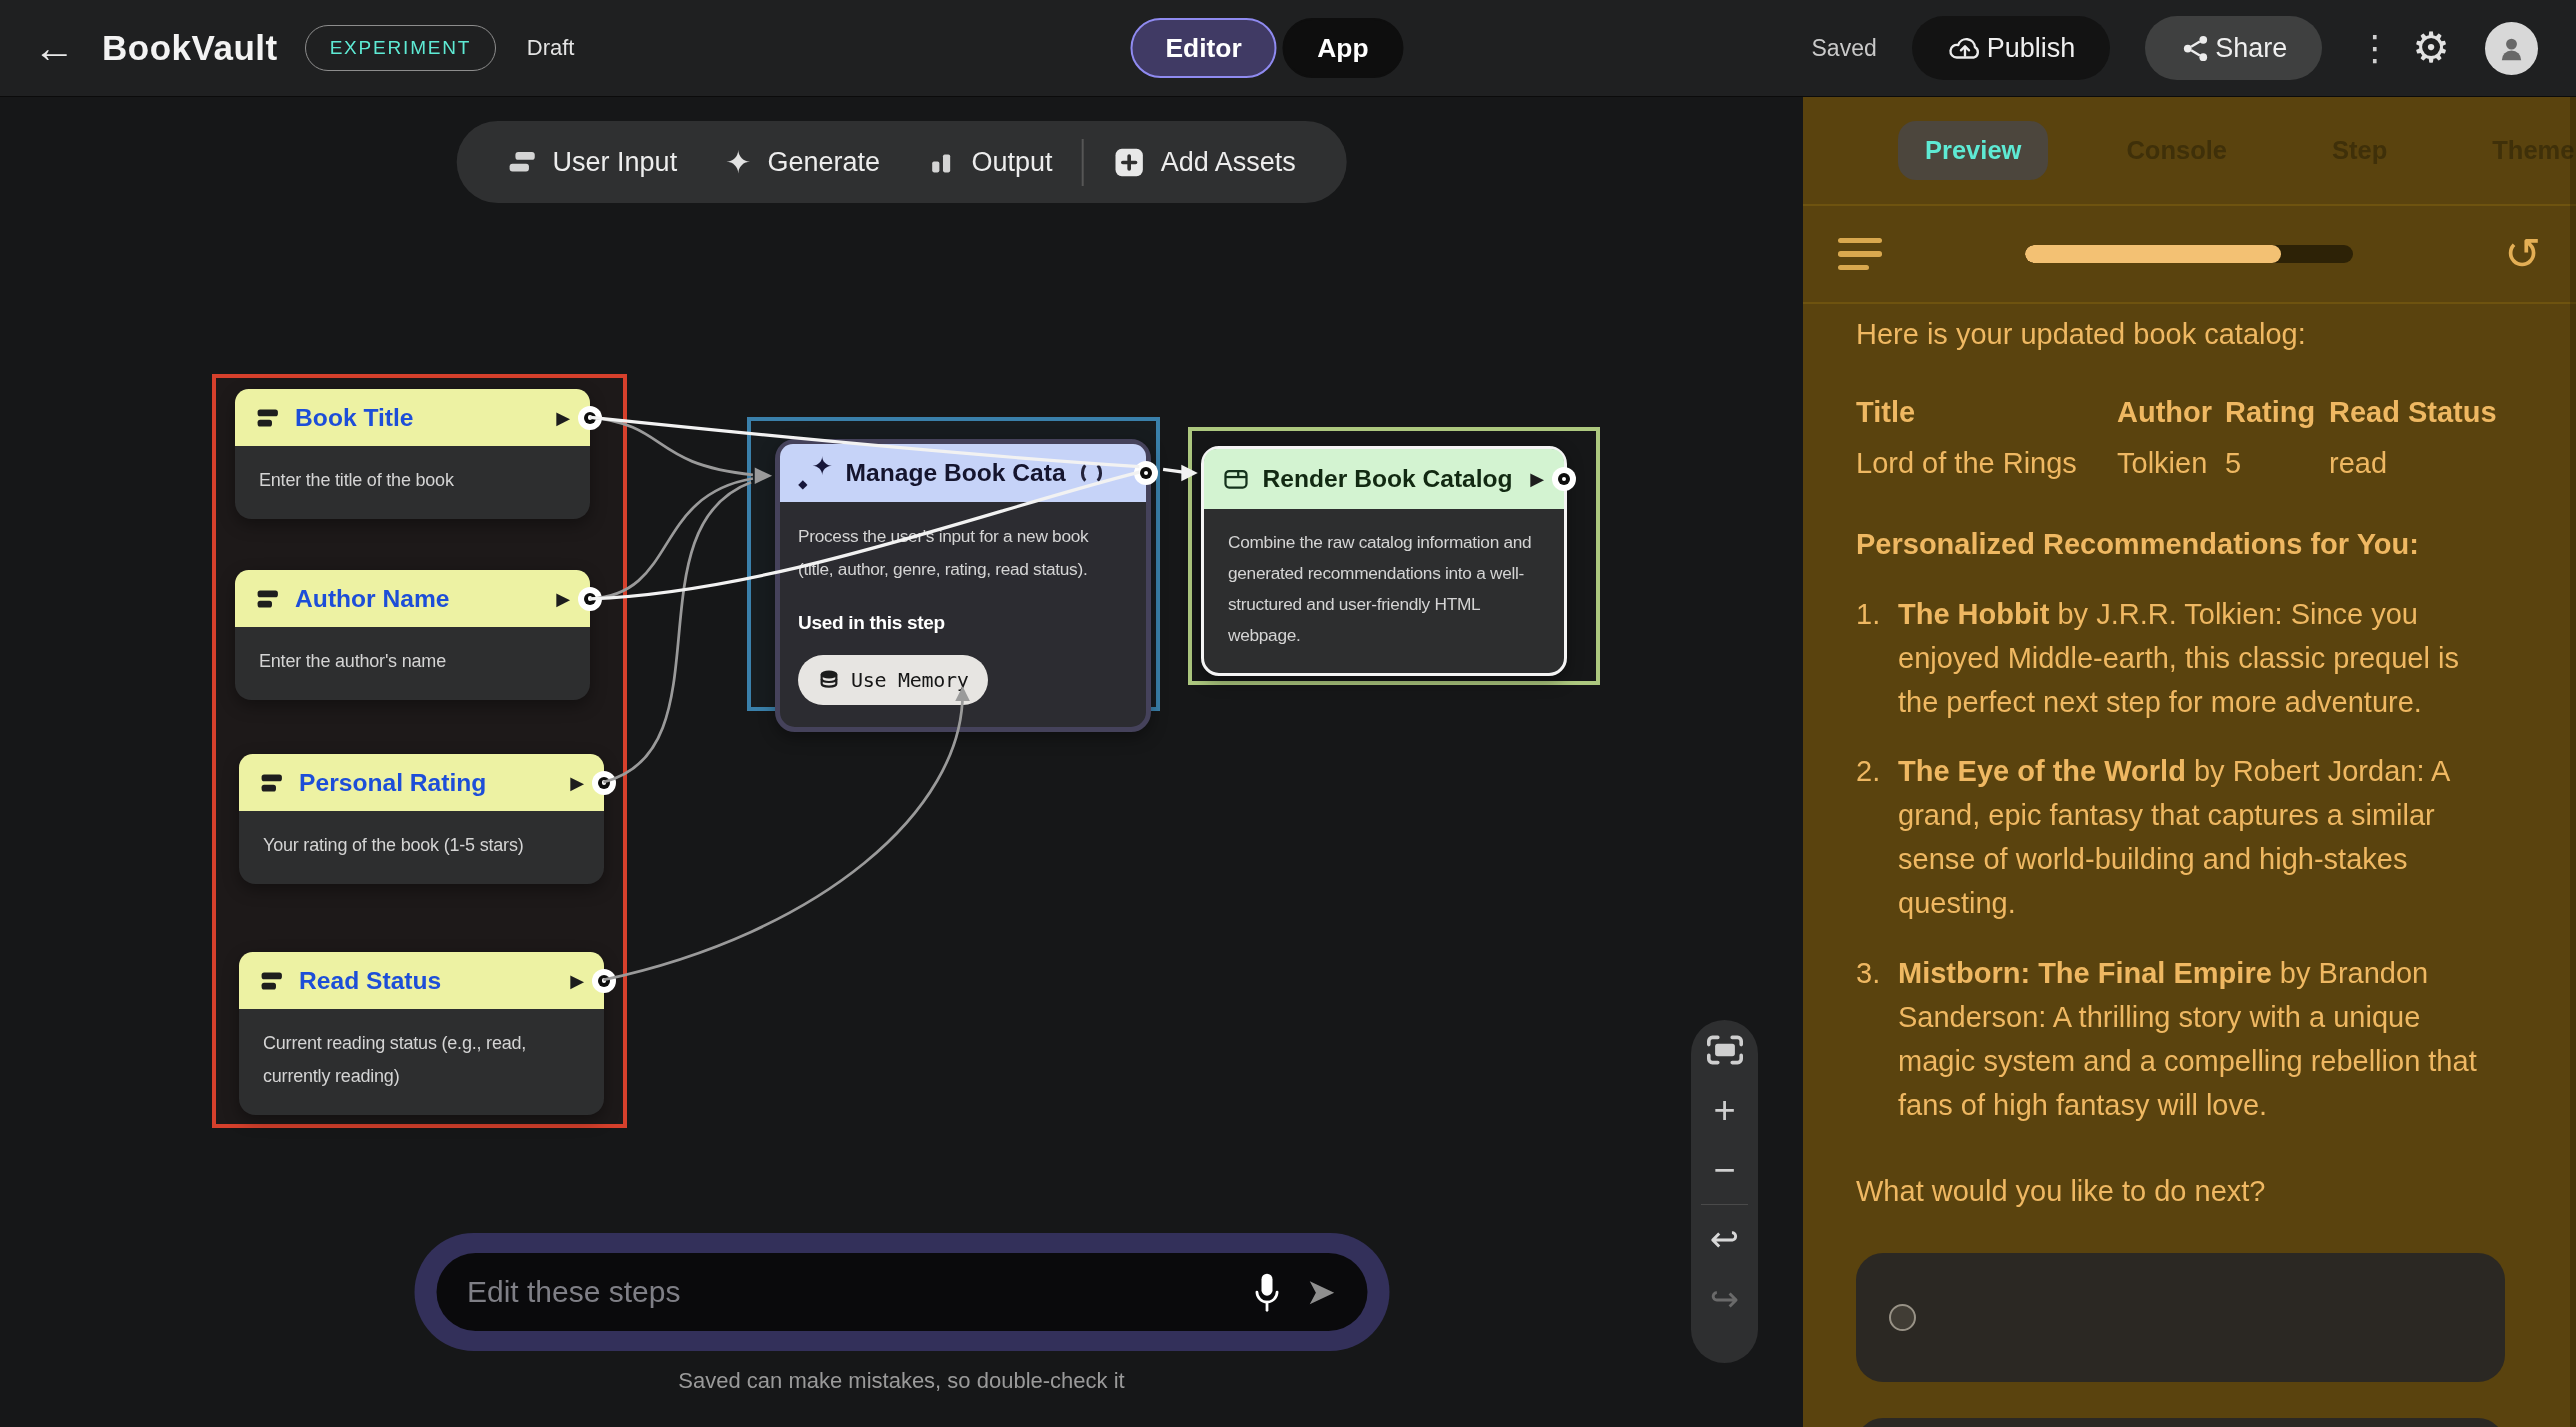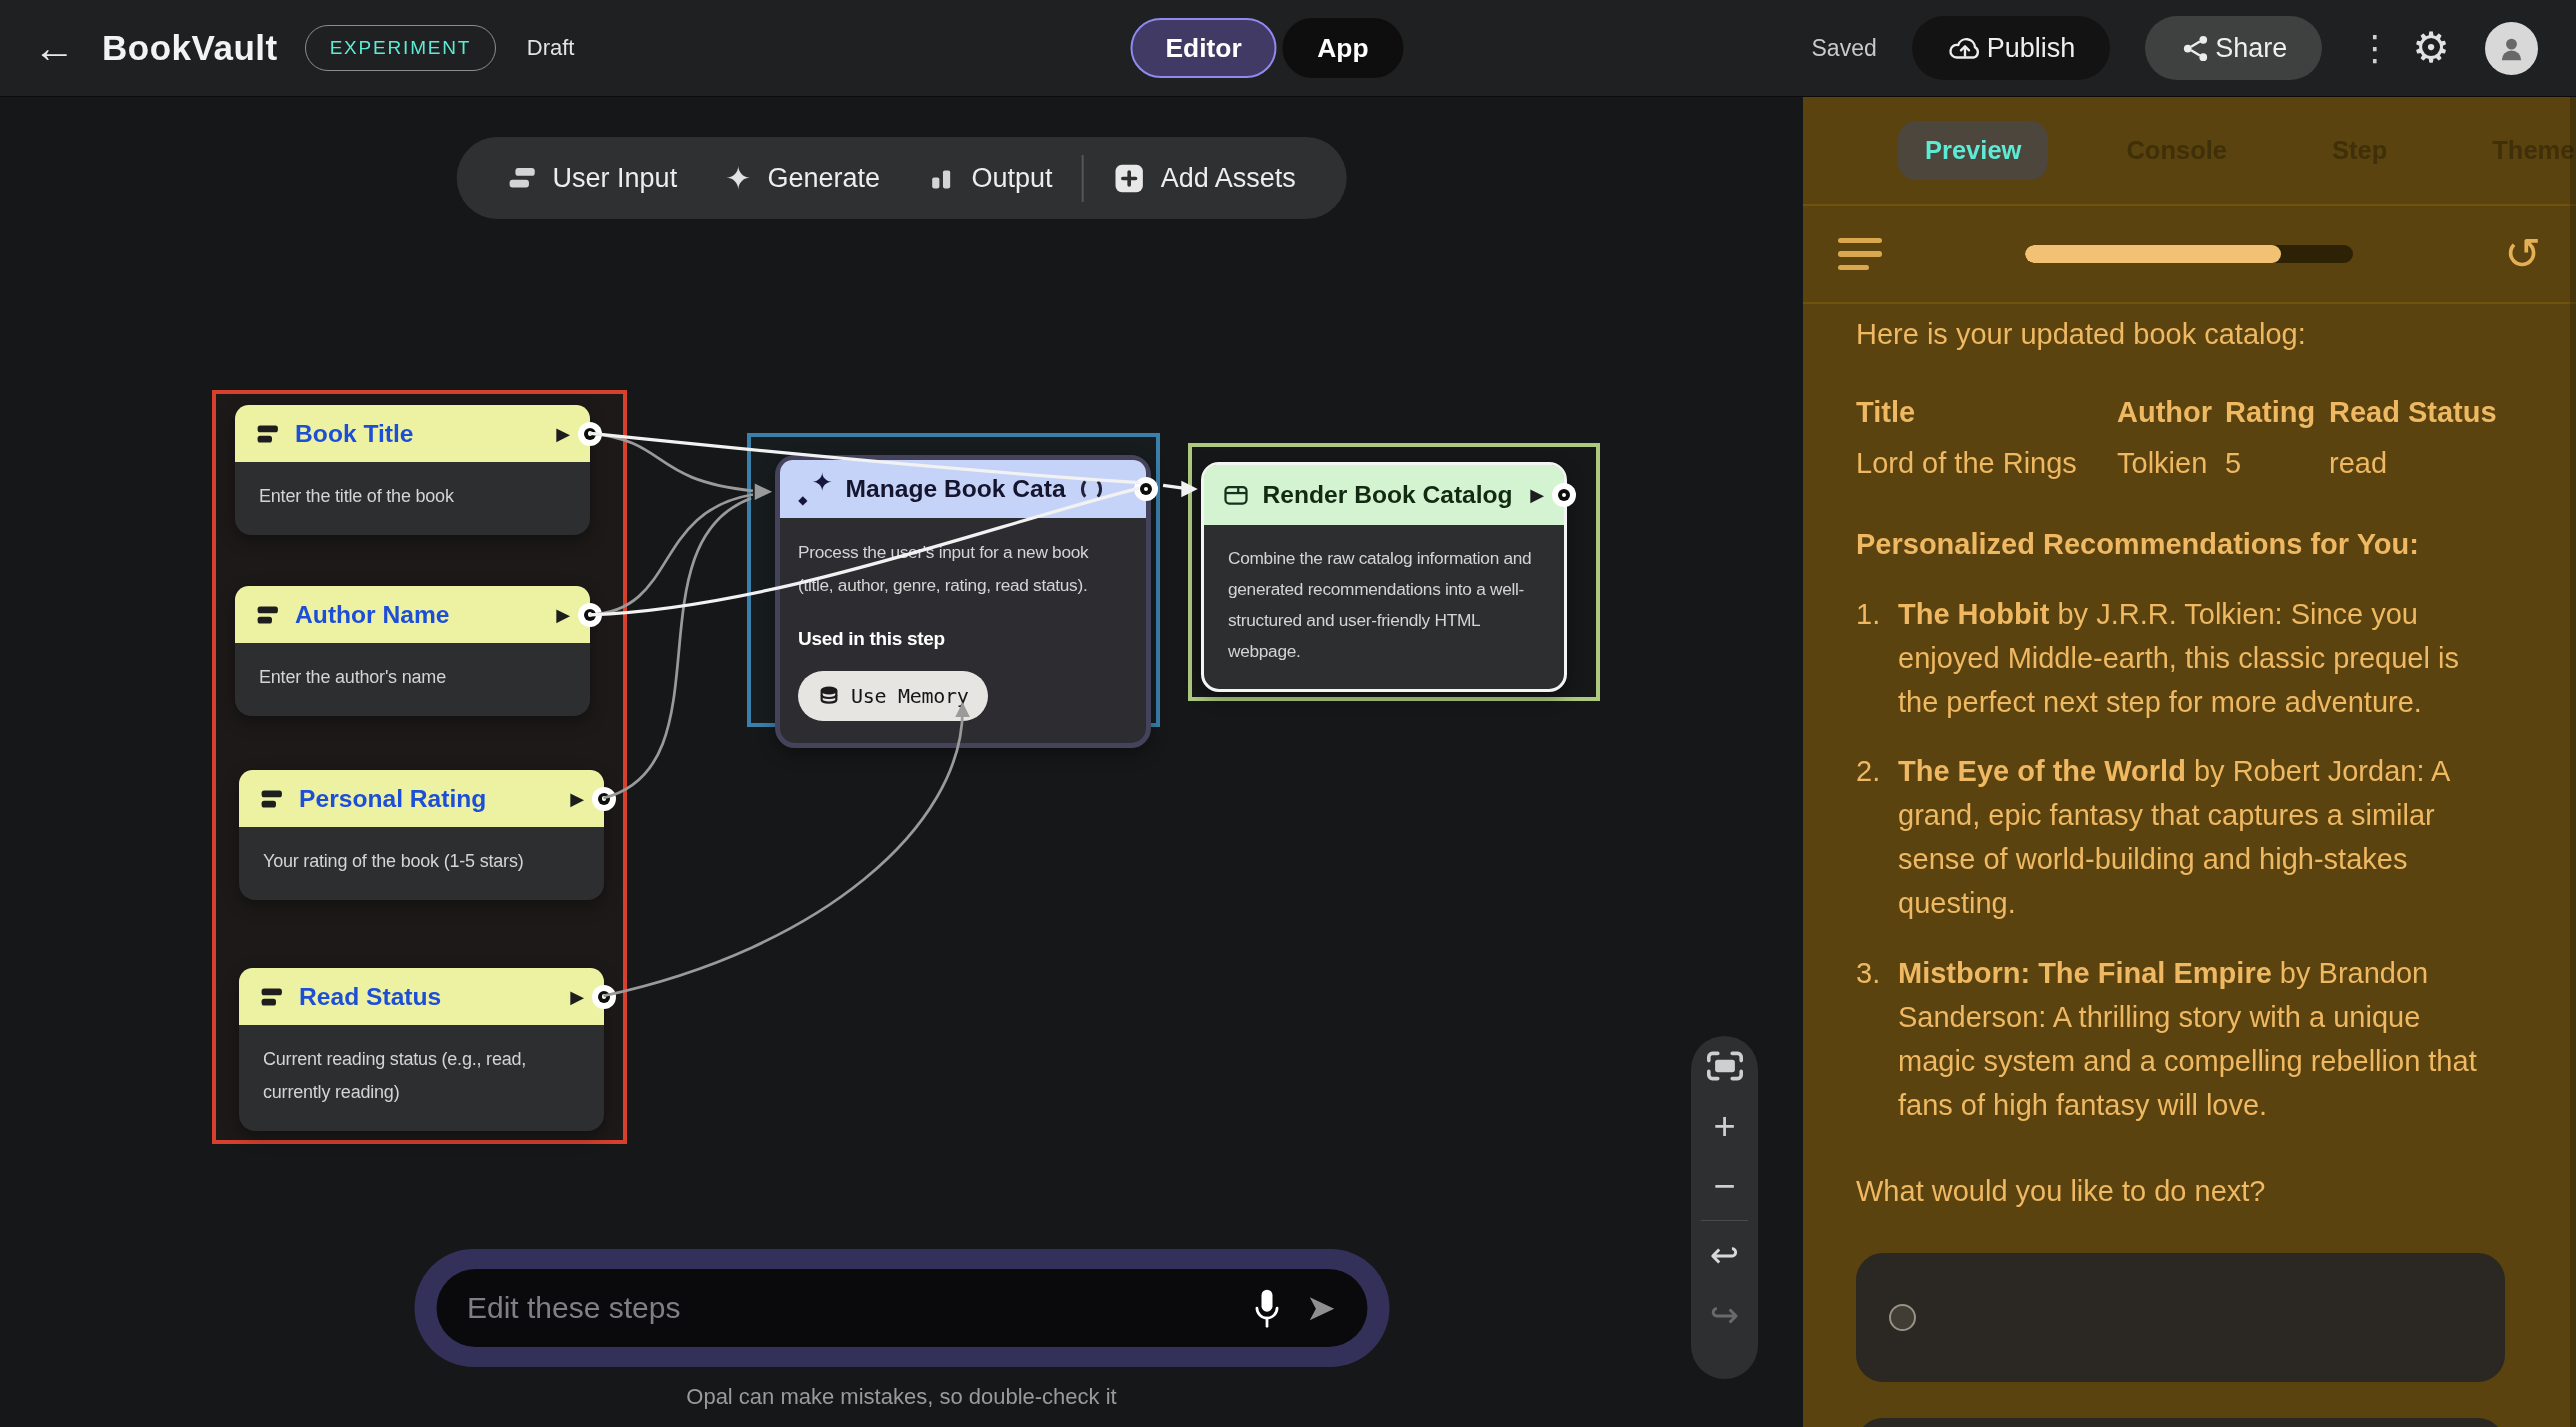--- a/index.html
+++ b/index.html
@@ -20,21 +20,21 @@
   .tb-right{margin-left:auto;display:flex;align-items:center;gap:35px;padding-right:38px}
   .saved{font-size:23px;color:#c9c9c9}
   .pill-btn{display:flex;align-items:center;gap:4px;border-radius:911px;height:64px;padding:0 35px;font-size:27px;font-weight:500;color:#efefef;cursor:pointer}
   .publish{background:#131313}
   .share{background:#3f4040}
   .kebab{font-size:35px;color:#cfcfcf;width:20px;text-align:center;cursor:pointer}
   .gear{font-size:42px;color:#e2e2e2;cursor:pointer;line-height:1}
   .avatar{width:53px;height:53px;border-radius:50%;background:#d8d8d8;display:flex;align-items:center;justify-content:center;cursor:pointer}
 
   
-  .canvas{position:absolute;top:97px;left:0;width:1803px;height:1331px;background:#161718;overflow:hidden}
+  .canvas{position:absolute;top:81px;left:0;width:1803px;height:1331px;background:#161718;overflow:hidden}
   .toolbar{position:absolute;top:40px;left:50%;transform:translateX(-50%);height:82px;background:#2f3031;border-radius:911px;display:flex;align-items:center;padding:0 27px;z-index:10}
   .tool{display:flex;align-items:center;gap:16.4px;font-size:27px;color:#ededed;font-weight:500;padding:0 24px;cursor:pointer;white-space:nowrap}
   .tool-div{width:1.8px;height:47px;background:#565656;margin:0 5.5px}
   .spark{font-size:31px;color:#e2e2e2;line-height:1}
 
   
   .sel{position:absolute;z-index:1}
   .sel-red{left:212px;top:293px;width:415px;height:754px;border:4.6px solid #d6402c;background:rgba(214,64,44,.04)}
   .sel-blue{left:747px;top:336px;width:413px;height:294px;border:4.6px solid #3a80aa;background:rgba(58,128,170,.05)}
   .sel-green{left:1188px;top:346px;width:412px;height:258px;border:4.6px solid #adc87f}
@@ -340,21 +340,21 @@
         <span class="mic">
           <svg width="33" height="44" viewBox="0 0 36 48">
             <rect x="12" y="4" width="12" height="24" rx="6" fill="#fff"></rect>
             <path d="M7 24 a11 11 0 0 0 22 0" stroke="#fff" stroke-width="3" fill="none" stroke-linecap="round"></path>
             <line x1="18" y1="35" x2="18" y2="44" stroke="#fff" stroke-width="3" stroke-linecap="round"></line>
           </svg>
         </span>
         <span class="send">➤</span>
       </div>
     </div>
-    <div class="disclaimer">Opal can make mistakes, so double-check it</div>
+    <div class="disclaimer">Saved can make mistakes, so double-check it</div>
   </div>
 
   <div class="panel">
     <div class="p-tabs">
       <div class="p-tab active">Preview</div>
       <div class="p-tab">Console</div>
       <div class="p-tab">Step</div>
       <div class="p-tab">Theme</div>
     </div>
     <div class="p-controls">

